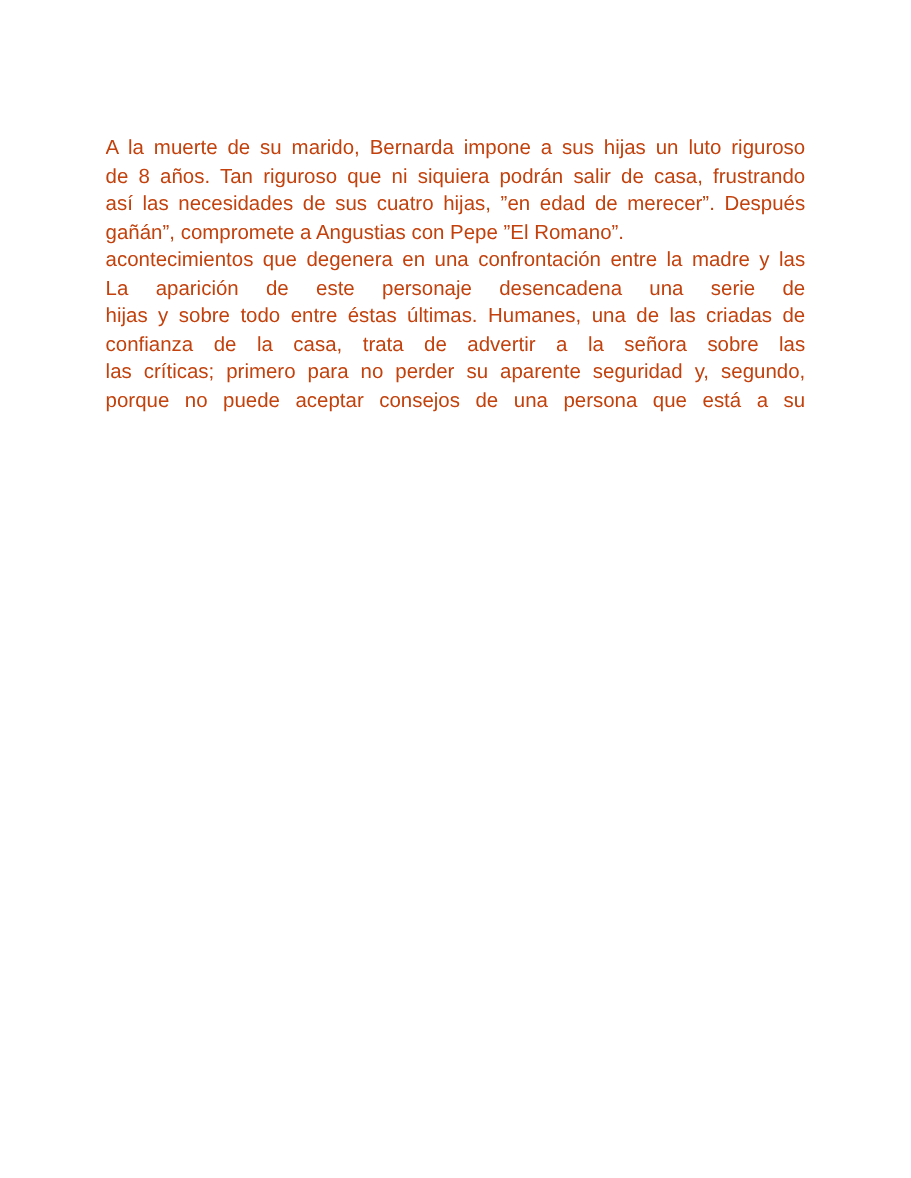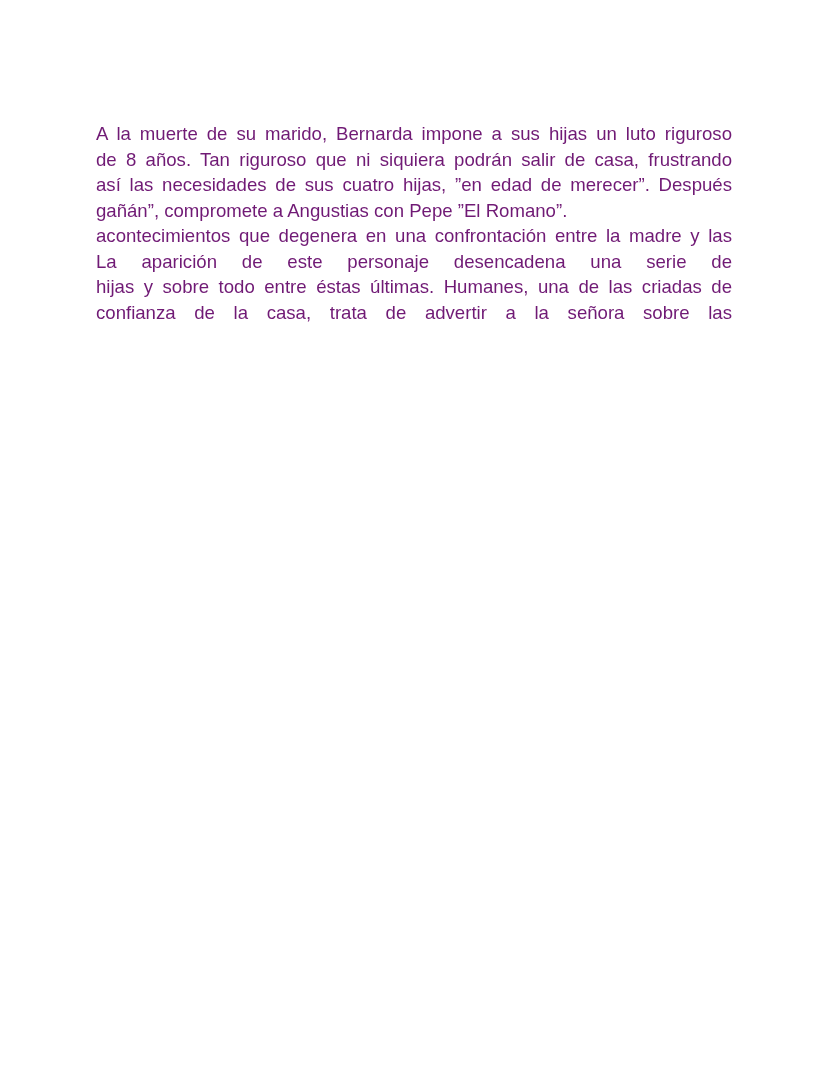--- a/index.html
+++ b/index.html
@@ -28,21 +28,21 @@
     width: 636px;
   }
   .paragraph {
     margin: 0;
     padding: 0;
   }
   .line {
     font-family: "Liberation Sans", sans-serif;
     font-size: 18.6px;
     line-height: 25.5px;
-    color: #701a75;
+    color: #c2410c;
     text-align: justify;
     text-align-last: justify;
     -moz-text-align-last: justify;
     height: 25.5px;
     overflow: hidden;
     white-space: nowrap;
   }
   .line.last {
     text-align-last: left;
     -moz-text-align-last: left;
@@ -59,16 +59,18 @@
       <div class="line">de 8 años. Tan riguroso que ni siquiera podrán salir de casa, frustrando</div>
       <div class="line">así las necesidades de sus cuatro hijas, ”en edad de merecer”. Después</div>
       <div class="line last">gañán”, compromete a Angustias con Pepe ”El Romano”.</div>
     </div>
 
     <div class="paragraph">
       <div class="line">acontecimientos que degenera en una confrontación entre la madre y las</div>
       <div class="line">La aparición de este personaje desencadena una serie de</div>
       <div class="line">hijas y sobre todo entre éstas últimas. Humanes, una de las criadas de</div>
       <div class="line">confianza de la casa, trata de advertir a la señora sobre las</div>
+      <div class="line">las críticas; primero para no perder su aparente seguridad y, segundo,</div>
+      <div class="line">porque no puede aceptar consejos de una persona que está a su</div>
     </div>
 
   </div>
 </div>
 
 </body></html>

